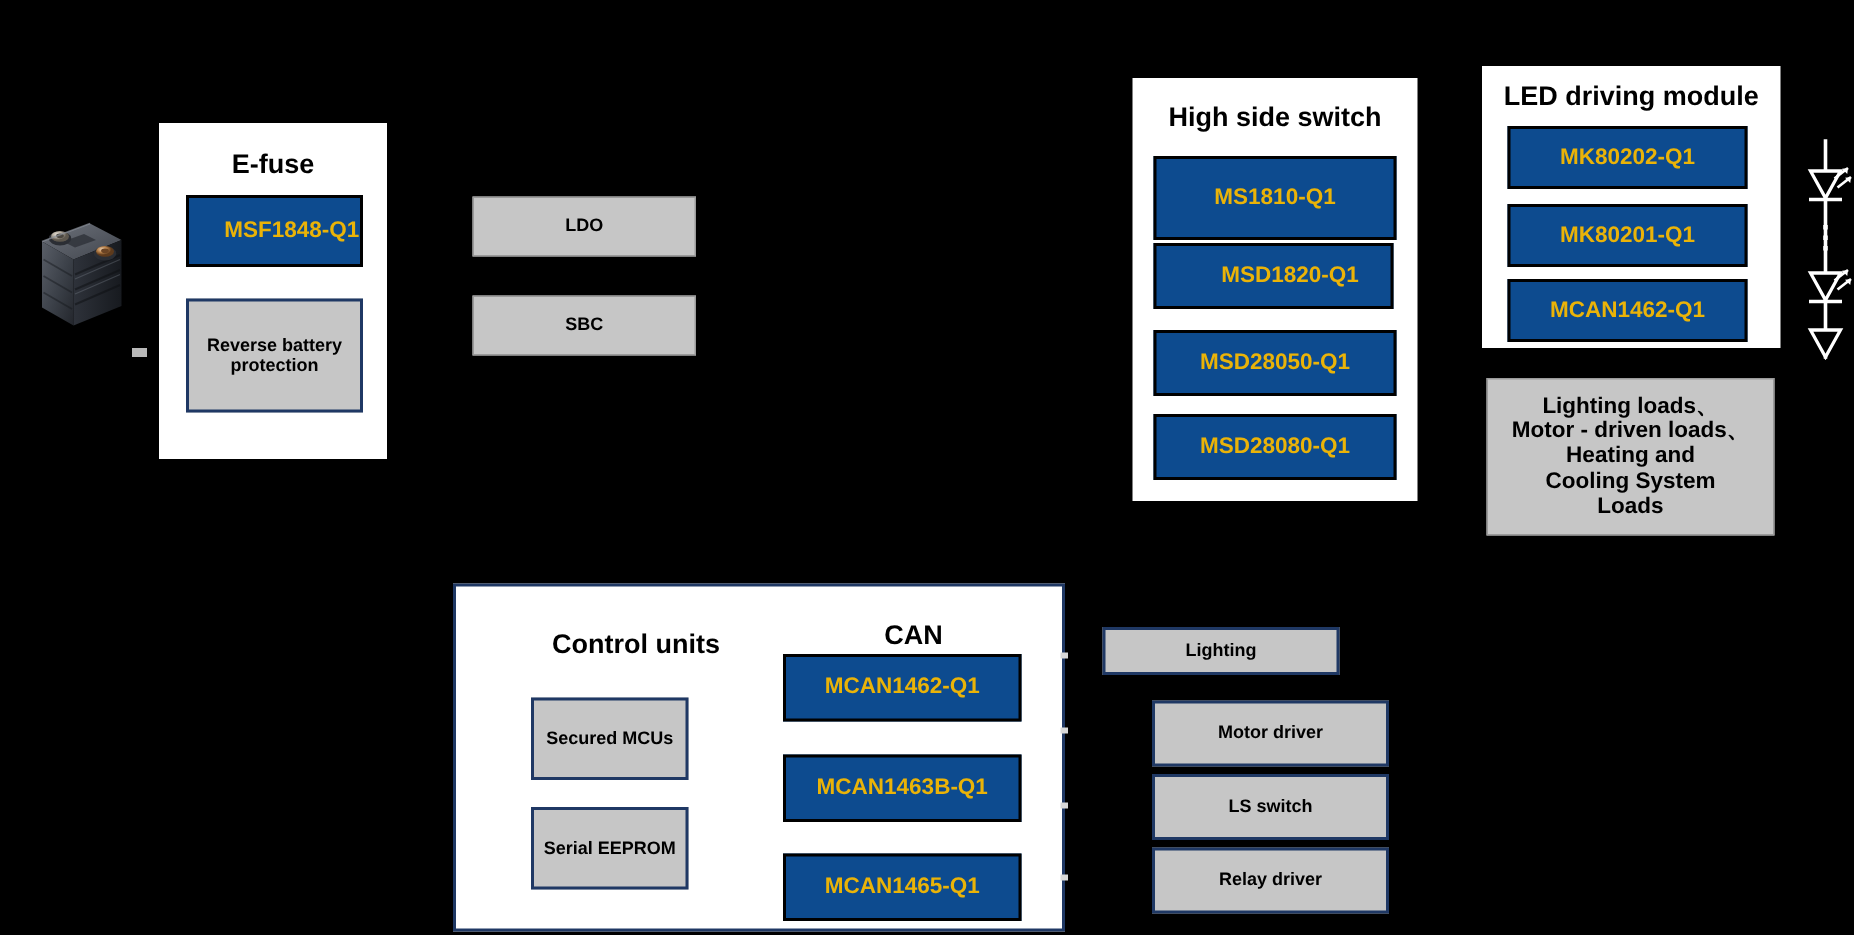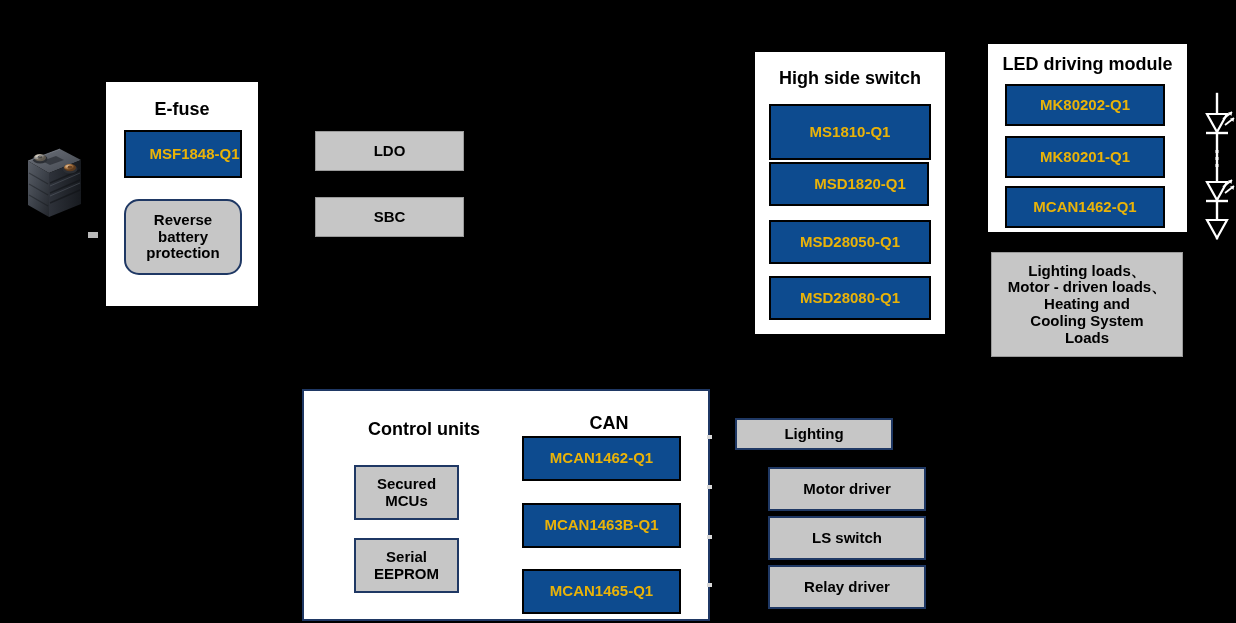--- a/index.html
+++ b/index.html
@@ -56,21 +56,21 @@
   .chip-blue {
     background: #0d4b8f;
     border: 2px solid #000000;
     color: #eab308;
     font-size: 15px;
   }
   .chip-gray {
     background: #c6c6c6;
     border: 2px solid #1f3864;
     color: #000000;
-    font-size: 15px;
+    font-size: 12px;
   }
   .chip-gray.plain {
     border: 1px solid #9a9a9a;
   }
 
   
   .battery {
     position: absolute;
     left: 18px;
     top: 143px;
@@ -170,21 +170,21 @@
       <ellipse cx="52" cy="24.2" rx="2.6" ry="1.6" fill="#6b4424"></ellipse>
 
       <polyline points="10,18 42,6" stroke="#8b919b" stroke-width="1" fill="none" opacity="0.7"></polyline>
     </svg>
   </div>
   <div class="tiny-mark"></div>
 
   <div class="panel" style="left:106px; top:82px; width:152px; height:224px;">
     <div class="panel-title" style="top:17px;">E-fuse</div>
     <div class="chip chip-blue" style="left:18px; top:48px; width:118px; height:48px;padding-left:23px;">MSF1848-Q1</div>
-    <div class="chip chip-gray" style="left:18px; top:117px; width:118px; height:76px; padding:0 6px;border-radius:15px;">Reverse battery protection</div>
+    <div class="chip chip-gray" style="left:18px; top:117px; width:118px; height:76px; padding:0 6px;">Reverse battery protection</div>
   </div>
 
   <div class="chip chip-gray plain" style="left:315px; top:131px; width:149px; height:40px;">LDO</div>
   <div class="chip chip-gray plain" style="left:315px; top:197px; width:149px; height:40px;">SBC</div>
 
   <div class="panel" style="left:755px; top:52px; width:190px; height:282px;">
     <div class="panel-title" style="top:16px;">High side switch</div>
     <div class="chip chip-blue" style="left:14px; top:52px; width:162px; height:56px;">MS1810-Q1</div>
     <div class="chip chip-blue" style="left:14px; top:110px; width:160px; height:44px;padding-left:22px;">MSD1820-Q1</div>
     <div class="chip chip-blue" style="left:14px; top:168px; width:162px; height:44px;">MSD28050-Q1</div>

